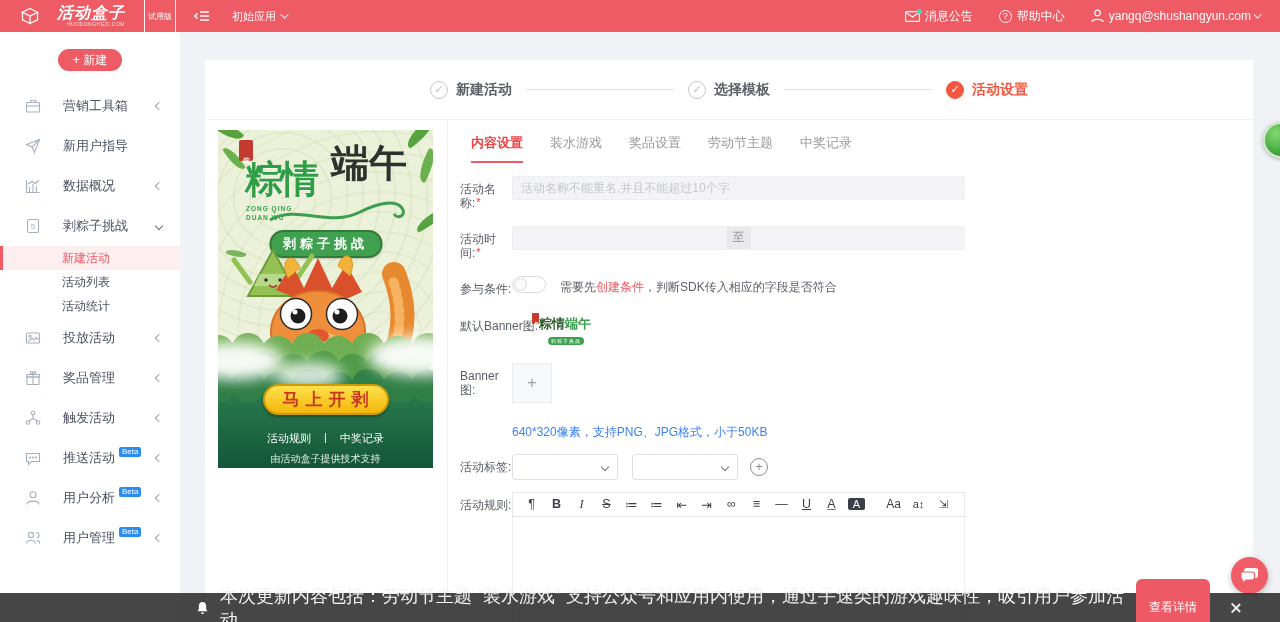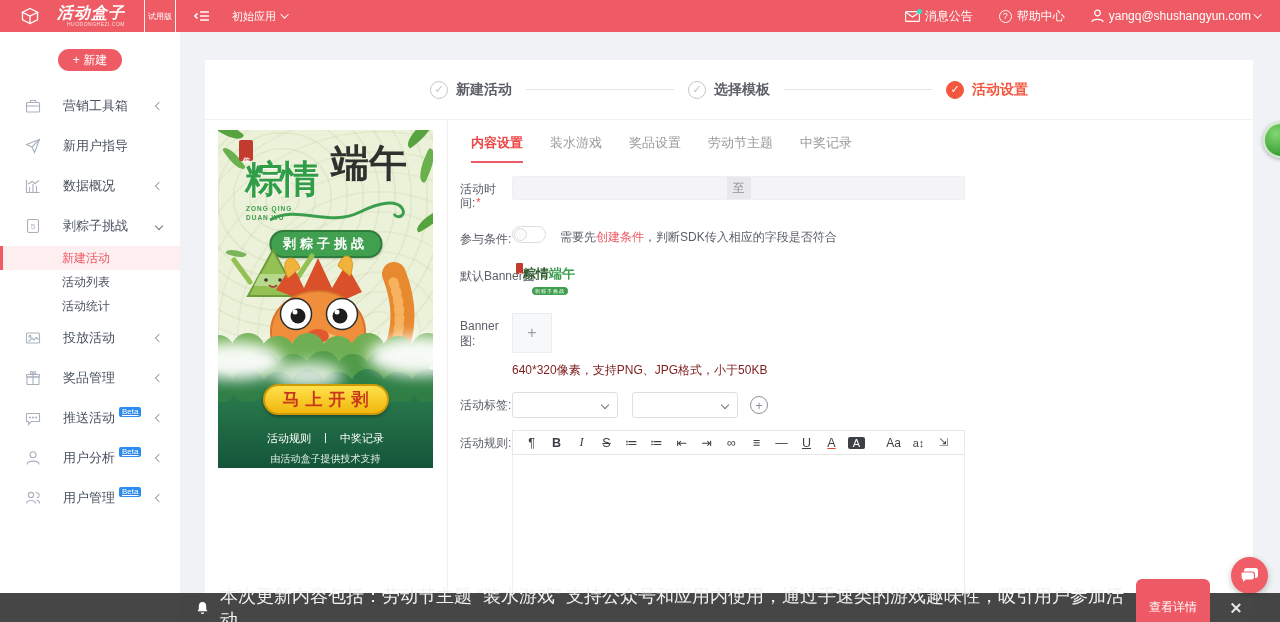--- a/index.html
+++ b/index.html
@@ -28,21 +28,21 @@
   .sb { position:absolute; top:32px; left:0; width:180px; bottom:0; background:#fff; z-index:10; }
   .new-btn { display:block; margin:17px auto 15px; width:64px; height:22px; border:none; border-radius:11px; background:#ee5b64; color:#fff; font-size:12px; cursor:pointer; }
   .sb-item { height:40px; display:flex; align-items:center; padding:0 18px 0 25px; font-size:13px; color:#495060; cursor:pointer; }
   .sb-item .ic { width:17px; margin-right:21px; display:flex; color:#a8b0bd; }
   .sb-item .lbl { flex:1; display:flex; align-items:center; }
   .schev { display:inline-block; width:6px; height:6px; border-left:1px solid #9aa2af; border-bottom:1px solid #9aa2af; }
   .schev.left { transform:rotate(45deg); }
   .schev.down { transform:rotate(-45deg); border-color:#6b7280; }
   .sb-sub-item { height:24px; line-height:24px; padding-left:62px; font-size:12px; color:#495060; cursor:pointer; }
   .sb-sub-item.active { background:#fdeef0; color:#ee5b64; border-left:3px solid #ee5b64; padding-left:59px; }
-  .beta { background:#2d8cf0; color:#fff; font-size:8px; padding:1px 3px; border-radius:2px; margin-left:4px; position:relative; top:-6px; line-height:1;text-decoration:underline; }
+  .beta { background:#2d8cf0; color:#fff; font-size:8px; padding:1px 3px; border-radius:2px; margin-left:4px; position:relative; top:-6px; line-height:1; }
 
   
   .card { position:absolute; left:205px; top:60px; width:1048px; bottom:0; background:#fff; z-index:5; }
   .steps { height:60px; display:flex; align-items:center; justify-content:center; border-bottom:1px solid #f2f2f2; }
   .step { display:flex; align-items:center; gap:8px; font-size:14px; font-weight:bold; color:#5c6066; }
   .scir { width:18px; height:18px; border-radius:50%; border:1px solid #c8c8c8; color:#c0c0c0; font-size:11px; display:flex; align-items:center; justify-content:center; flex-shrink:0; }
   .step.active { color:#f4573f; }
   .step.active .scir { background:#f4573f; border-color:#f4573f; color:#fff; }
   .sline { width:148px; height:1px; background:#e4e4e4; margin:0 14px; }
 
@@ -79,28 +79,28 @@
   .req { color:#ee3f3f; margin-left:1px; vertical-align:top; font-size:11px; }
   .txt-input { width:453px; height:24px; background:#f4f4f6; border:1px solid #efeff1; border-radius:2px; font-size:12px; color:#333; padding:0 8px; outline:none; }
   .txt-input::placeholder { color:#c3c7cc; }
   .time-wrap { width:453px; height:24px; background:#f4f4f6; border:1px solid #efeff1; border-radius:2px; display:flex; align-items:center; }
   .time-half { flex:1; height:100%; background:transparent; border:none; outline:none; }
   .time-sep { width:24px; height:100%; background:#e9e9eb; color:#8a8f96; font-size:12px; display:flex; align-items:center; justify-content:center; }
   .toggle { width:34px; height:17px; border-radius:9px; border:1px solid #dcdcdc; background:#fff; position:relative; cursor:pointer; flex-shrink:0; }
   .knob { position:absolute; left:1px; top:1px; width:13px; height:13px; border-radius:50%; background:#fbfbfb; border:1px solid #d8d8d8; }
   .cond-hint { font-size:12px; color:#5a5e66; margin-left:14px; padding-top:3px; }
   .cond-link { color:#ee5b64; cursor:pointer; }
-  .mini-banner { width:64px; height:40px; position:relative; margin-left:4px; }
+  .mini-banner { width:64px; height:40px; position:relative; margin-left:20px; }
   .mb-seal { position:absolute; left:0; top:0; width:7px; height:11px; background:#c23b2e; border-radius:1px; color:#fff; font-size:4px; writing-mode:vertical-rl; text-align:center; overflow:hidden; }
   .mb-row { position:absolute; left:7px; top:2px; white-space:nowrap; font-weight:bold; font-size:13px; }
   .mb-dark { color:#2e5e2e; }
   .mb-green { color:#3a9e4e; }
   .mb-badge { position:absolute; left:16px; top:24px; background:#41a04f; border-radius:4px; color:#fff; font-size:5px; letter-spacing:1px; padding:1px 3px; }
   .upload-box { width:40px; height:40px; background:#f7f8fa; border:1px solid #ececee; display:flex; align-items:center; justify-content:center; font-size:16px; color:#9a9fa6; cursor:pointer; }
-  .upload-hint { font-size:12px; color:#7f1d1d; margin-top:9px; }
+  .upload-hint { font-size:12px; color:#3b82f6; margin-top:21px; }
   .sel { width:106px; height:26px; border:1px solid #dcdfe6; border-radius:3px; position:relative; background:#fff; cursor:pointer; }
   .sel .schev { position:absolute; right:9px; top:9px; }
   .plus-circ { width:18px; height:18px; border:1px solid #8b9099; border-radius:50%; color:#8b9099; font-size:13px; display:flex; align-items:center; justify-content:center; margin-left:12px; margin-top:4px; cursor:pointer; }
   .editor { width:453px; }
   .tb { display:flex; align-items:center; gap:0; border:1px solid #e7e7e9; background:#fff; padding:4px 6px; }
   .tb span { width:25px; text-align:center; font-size:12.5px; color:#3c3f45; cursor:pointer; flex-shrink:0; }
   .tb span:nth-child(2){ font-weight:bold; }
   .tb span:nth-child(3){ font-style:italic; font-family:"Liberation Serif","DejaVu Serif",serif; }
   .tb span:nth-child(4){ text-decoration:line-through; }
   .tb span:nth-child(12){ text-decoration:underline; }
@@ -251,20 +251,32 @@
           <rect x="2" y="7" width="12" height="7.5" rx="0.5"></rect>
           <rect x="1.5" y="4.5" width="13" height="2.5" rx="0.5"></rect>
           <path d="M8 4.5 V14.5"></path>
           <path d="M8 4.5 C5 4.5 4.5 1.5 6.5 1.5 C8 1.5 8 4.5 8 4.5 C8 4.5 8 1.5 9.5 1.5 C11.5 1.5 11 4.5 8 4.5 Z"></path>
         </svg>
       </span>
     <span class="lbl">奖品管理</span>
     <i class="schev left"></i>
   </div>
 
+  <div class="sb-item">
+    <span class="ic">
+        <svg width="16" height="16" viewBox="0 0 16 16" fill="none" stroke="#a8b0bd" stroke-width="1.1">
+          <circle cx="8" cy="3" r="1.8"></circle>
+          <circle cx="3" cy="12.5" r="1.8"></circle>
+          <circle cx="13" cy="12.5" r="1.8"></circle>
+          <path d="M8 4.8 V8.5 M8 8.5 L3.6 11 M8 8.5 L12.4 11"></path>
+        </svg>
+      </span>
+    <span class="lbl">触发活动</span>
+    <i class="schev left"></i>
+  </div>
 
   <div class="sb-item">
     <span class="ic">
         <svg width="16" height="16" viewBox="0 0 16 16" fill="none" stroke="#a8b0bd" stroke-width="1.1">
           <path d="M1.5 3.5 h13 v8 h-8 l-3 3 v-3 h-2 Z"></path>
           <circle cx="5" cy="7.5" r="0.5" fill="#a8b0bd"></circle>
           <circle cx="8" cy="7.5" r="0.5" fill="#a8b0bd"></circle>
           <circle cx="11" cy="7.5" r="0.5" fill="#a8b0bd"></circle>
         </svg>
       </span>
@@ -427,20 +439,24 @@
     <div class="tabs">
       <span class="tab active">内容设置</span>
       <span class="tab">装水游戏</span>
       <span class="tab">奖品设置</span>
       <span class="tab">劳动节主题</span>
       <span class="tab">中奖记录</span>
     </div>
 
     <div class="fields">
 
+      <div class="frow">
+        <span class="flabel"><span>活动名称:</span><span class="req">*</span></span>
+        <input class="txt-input" type="text" placeholder="活动名称不能重名,并且不能超过10个字" style="">
+      </div>
 
       <div class="frow">
         <span class="flabel"><span>活动时间:</span><span class="req">*</span></span>
         <div class="time-wrap">
           <input class="time-half" type="text" style="">
           <span class="time-sep">至</span>
           <input class="time-half" type="text" style="">
         </div>
       </div>
 

